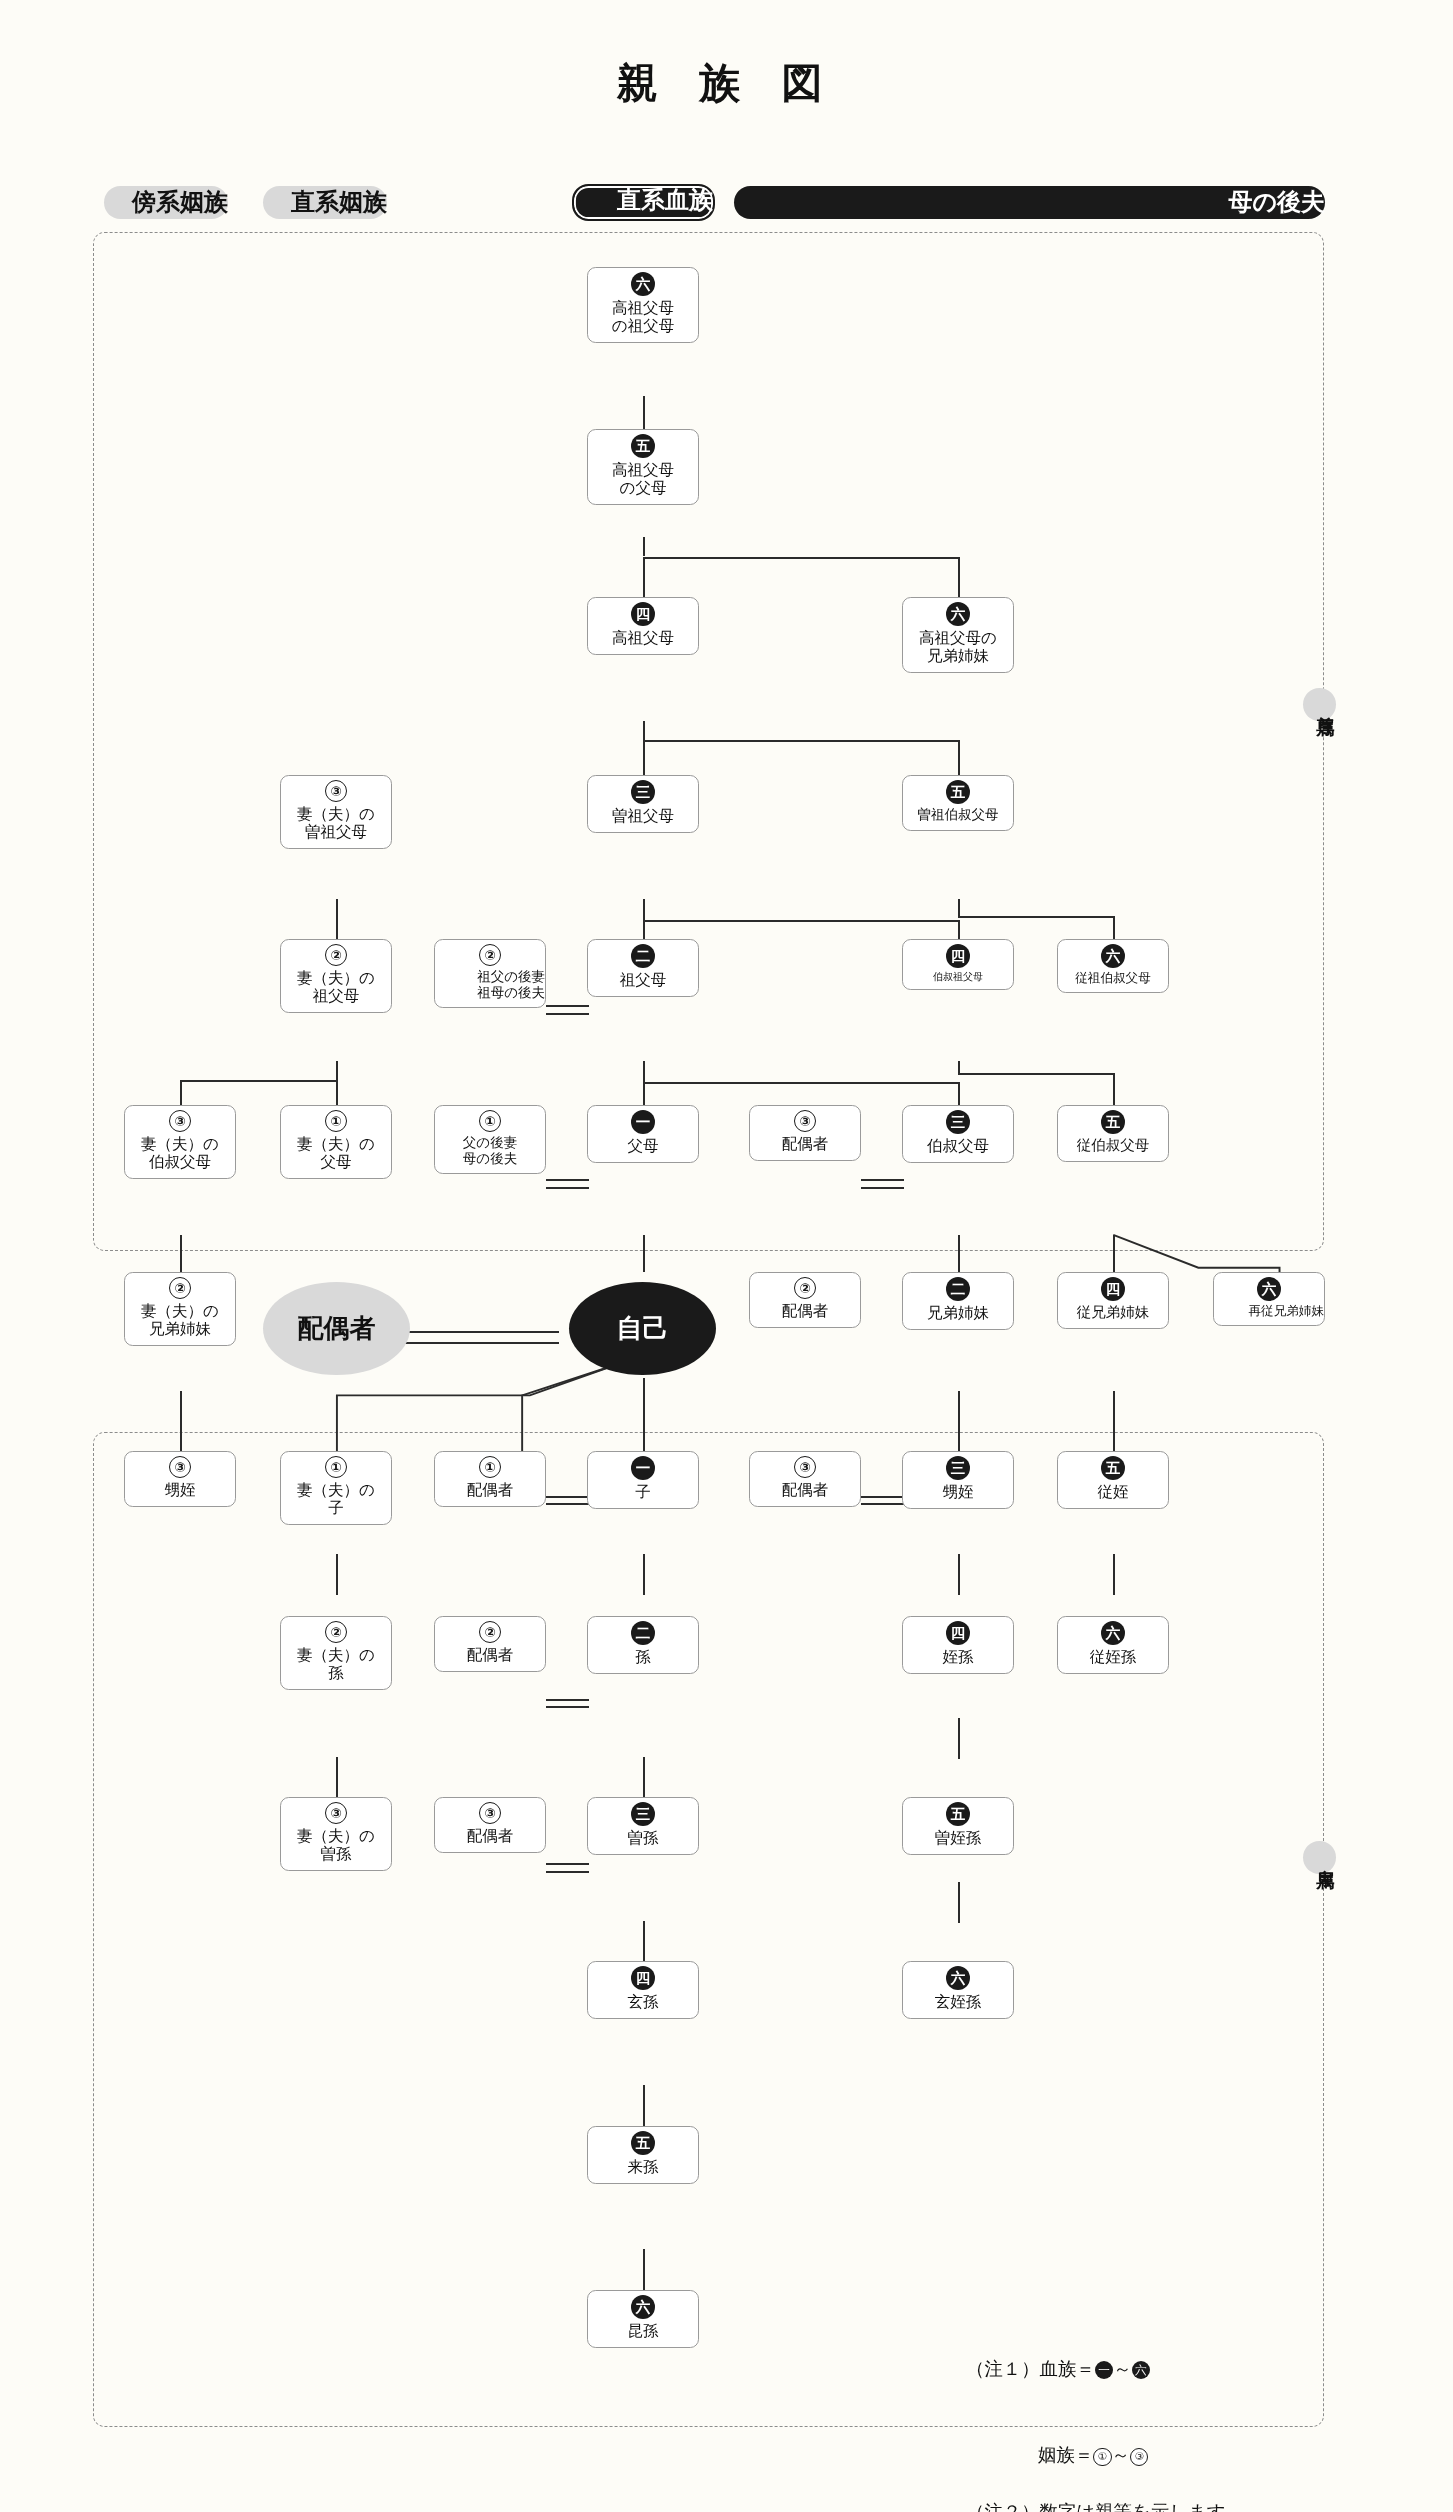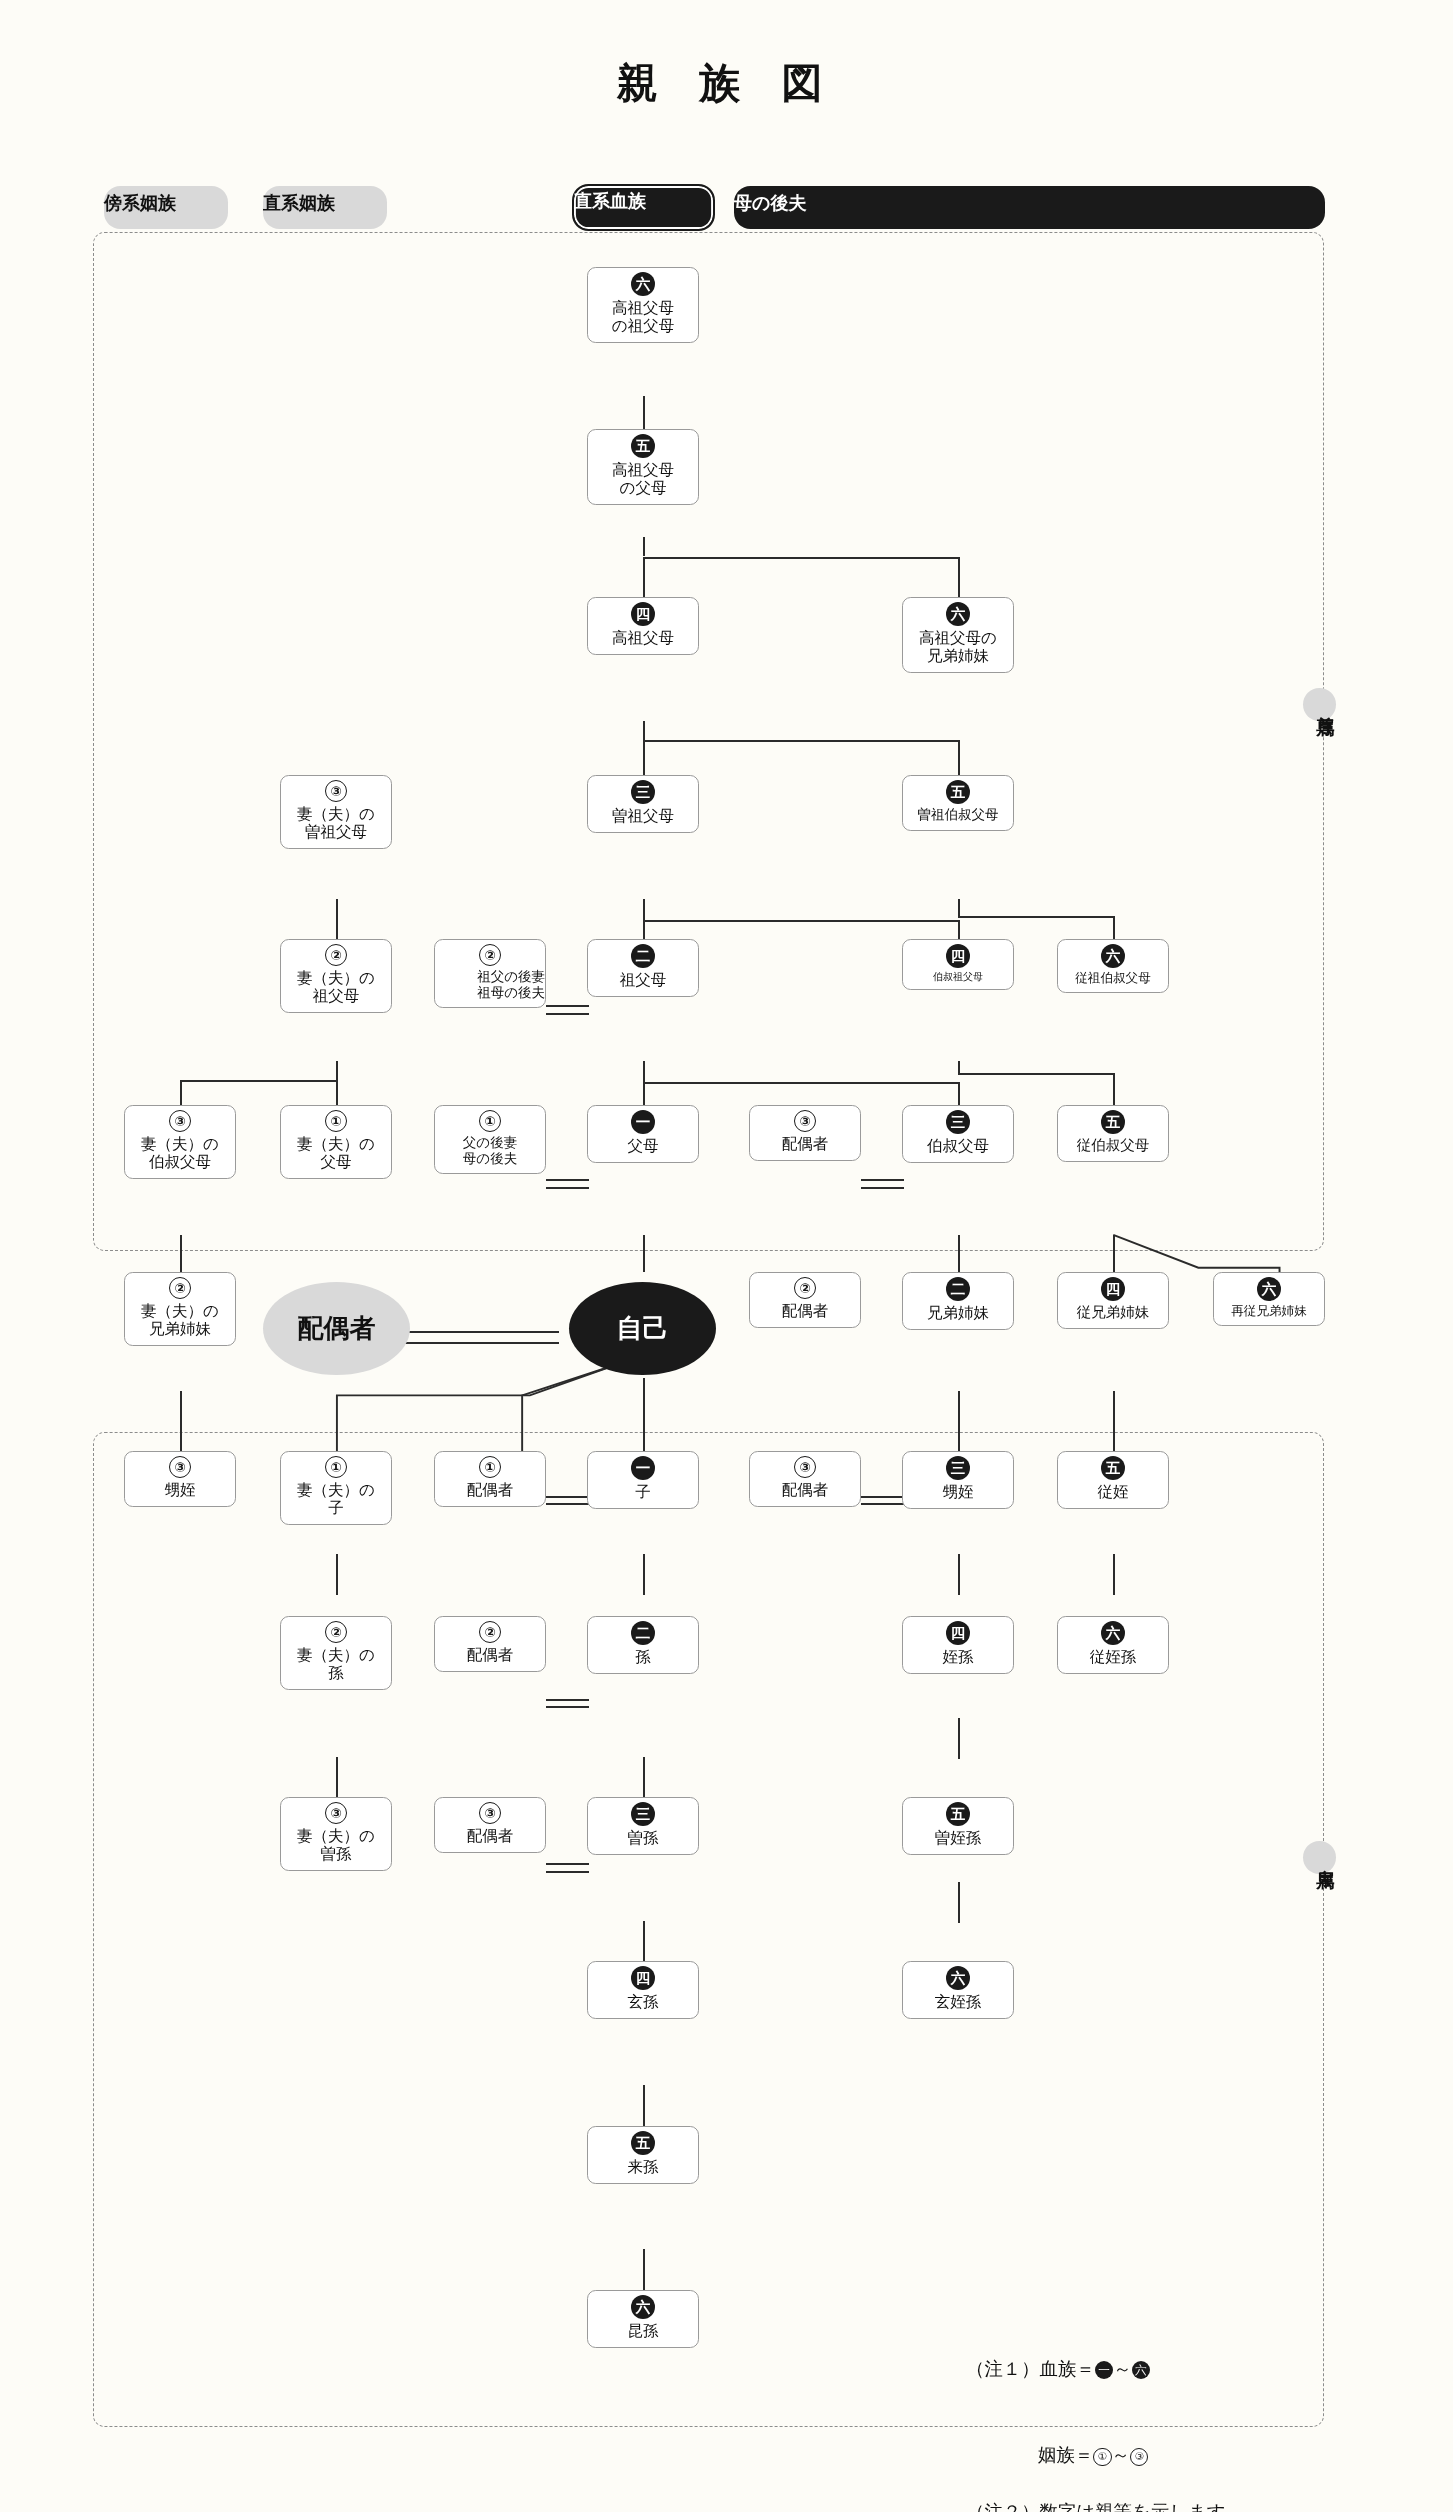--- a/index.html
+++ b/index.html
@@ -31,25 +31,25 @@
     text-align: center;
     font-size: 41px;
     font-weight: bold;
     letter-spacing: 13.5px;
     color: #111;
   }
 
   
   .pill {
     position: absolute;
-    height: 43px;
+    height: 33px;
     line-height: 33px;
     border-radius: 16.4px;
-    text-align: left;
-    font-size: 18px;
+    text-align: right;
+    font-size: 24px;
     font-weight: bold;
     white-space: nowrap;
   }
   .pill.grey {
     background: #d9d9d9;
     color: #111;
   }
   .pill.dark {
     background: #1a1a1a;
     color: #fff;
@@ -406,21 +406,21 @@
   <div class="node" style="left:902px; top:1272px;">
     <div class="badge blood">二</div>
     <div class="lbl">兄弟姉妹</div>
   </div>
   <div class="node" style="left:1057px; top:1272px;">
     <div class="badge blood">四</div>
     <div class="lbl" style="font-size:14.5px;">従兄弟姉妹</div>
   </div>
   <div class="node" style="left:1213px; top:1272px;">
     <div class="badge blood">六</div>
-    <div class="lbl" style="font-size:12.6px;">再従兄弟姉妹</div>
+    <div class="lbl" style="font-size:12.6px;text-align:right;">再従兄弟姉妹</div>
   </div>
 
   <div class="ellipse spouse" style="left:263px; top:1282px; width:147px; height:93px;">
     <span>配偶者</span>
   </div>
   <div class="ellipse self" style="left:569px; top:1282px; width:147px; height:93px;align-items:center;">
     <span>自己</span>
   </div>
 
   <div class="node" style="left:124px; top:1451px;">

